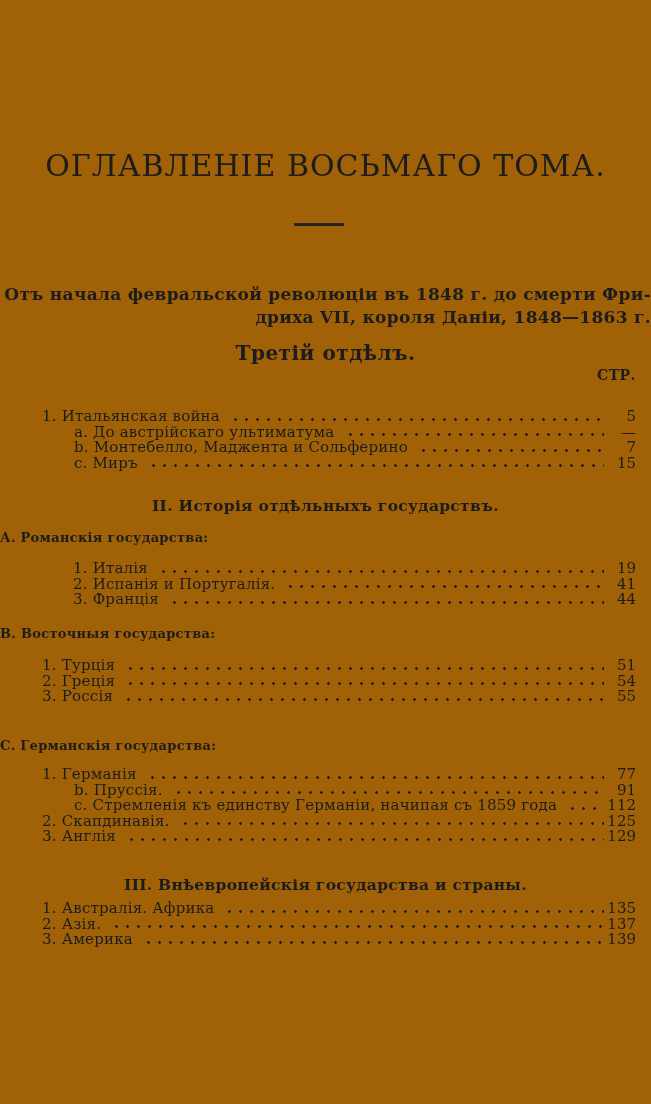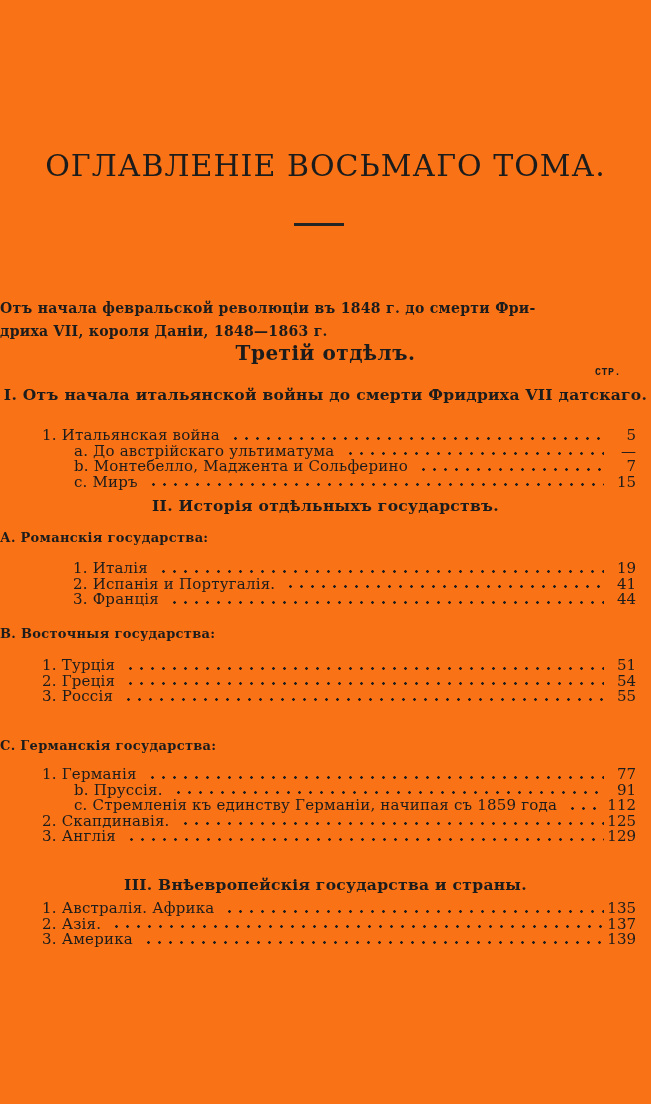--- a/index.html
+++ b/index.html
@@ -4,21 +4,21 @@
 <style>
   html, body {
     margin: 0;
     padding: 0;
     background: #ffffff;
   }
   .page {
     position: relative;
     width: 651px;
     height: 1104px;
-    background: #f97316;
+    background: #a16207;
     color: #1c1c1c;
     font-family: "DejaVu Serif", "Liberation Serif", "DejaVu Sans", serif;
     overflow: hidden;
   }
   .abs { position: absolute; left: 0; right: 0; }
 
   .volume-title {
     top: 148px;
     text-align: center;
     font-size: 30px;
@@ -36,42 +36,40 @@
     border-top: 3px solid #242424;
   }
   .book-heading {
     top: 245px;
     text-align: center;
     font-size: 16px;
     letter-spacing: 2px;
   }
   .period-heading {
     top: 283px;
-    text-align: left;
-    font-weight: bold;
-    font-size: 14px;
+    text-align: right;
+    font-weight: bold;
+    font-size: 17px;
     line-height: 23px;
     letter-spacing: 0.3px;
-    margin-top: 14px;
   }
   .section-heading {
     top: 341px;
     text-align: center;
     font-weight: bold;
     font-size: 20px;
     letter-spacing: 0.5px;
   }
   .page-col-label {
     position: absolute;
     top: 367px;
-    right: 30px;
-    font-size: 10px;
+    right: 15px;
+    font-size: 14px;
     font-weight: bold;
     letter-spacing: 0.5px;
-    font-family: Liberation Mono, monospace;
   }
   .center-heading {
     text-align: center;
     font-weight: bold;
     font-size: 15.5px;
     letter-spacing: 0.3px;
   }
   .group-heading {
     font-weight: bold;
     font-size: 13px;
@@ -129,21 +127,20 @@
   <div class="abs period-heading">
     <div>Отъ начала февральской революціи въ 1848 г. до смерти Фри-</div>
     <div>дриха VII, короля Даніи, 1848—1863 г.</div>
   </div>
 
   <div class="abs section-heading">Третій отдѣлъ.</div>
 
   <div class="page-col-label">СТР.</div>
 
   <div class="abs part1">
-    <div class="center-heading">I. Отъ начала итальянской войны до смерти Фридриха VII датскаго.</div>
     <div class="rows">
       <div class="row">
         <span class="lbl">1. Итальянская война</span>
         <span class="leader"></span>
         <span class="pg">5</span>
       </div>
       <div class="row sub">
         <span class="lbl">a. До австрійскаго ультиматума</span>
         <span class="leader"></span>
         <span class="pg">—</span>

